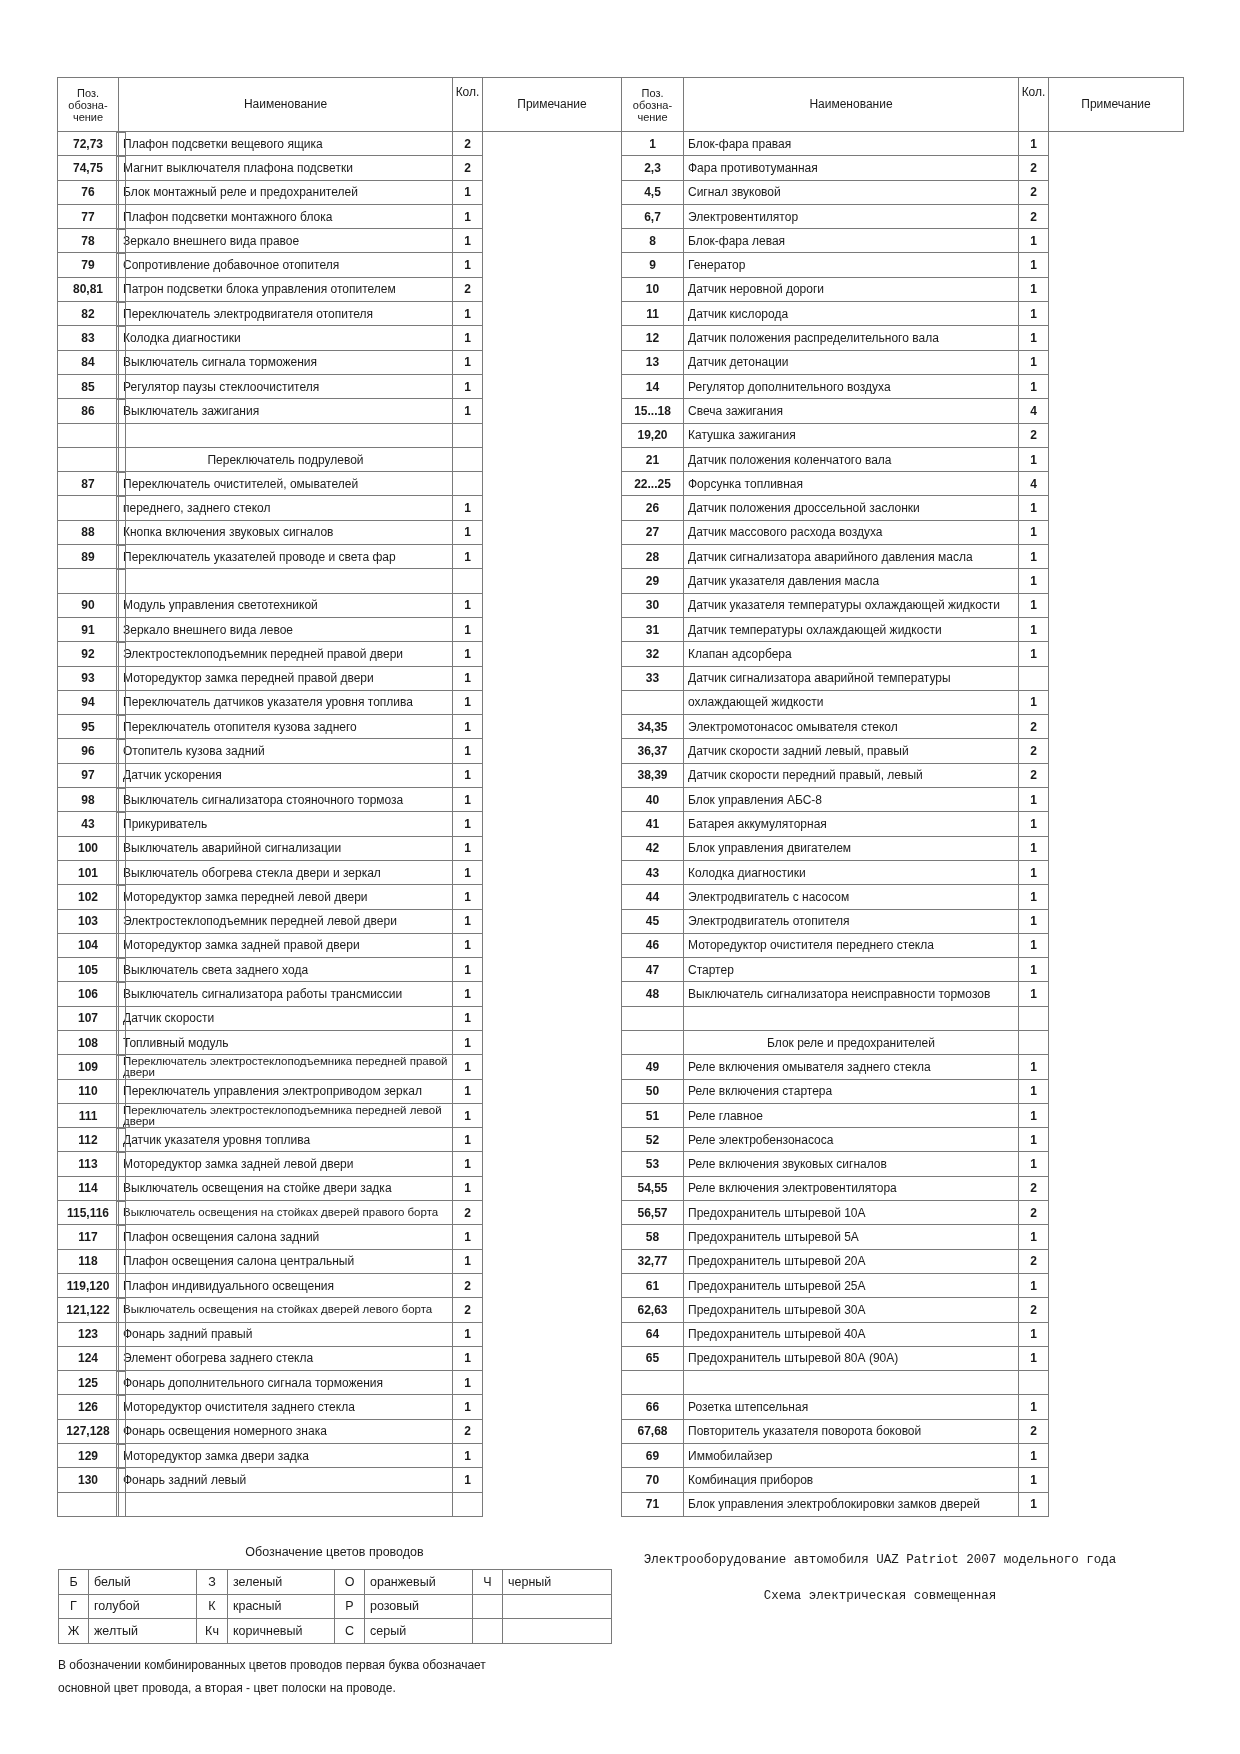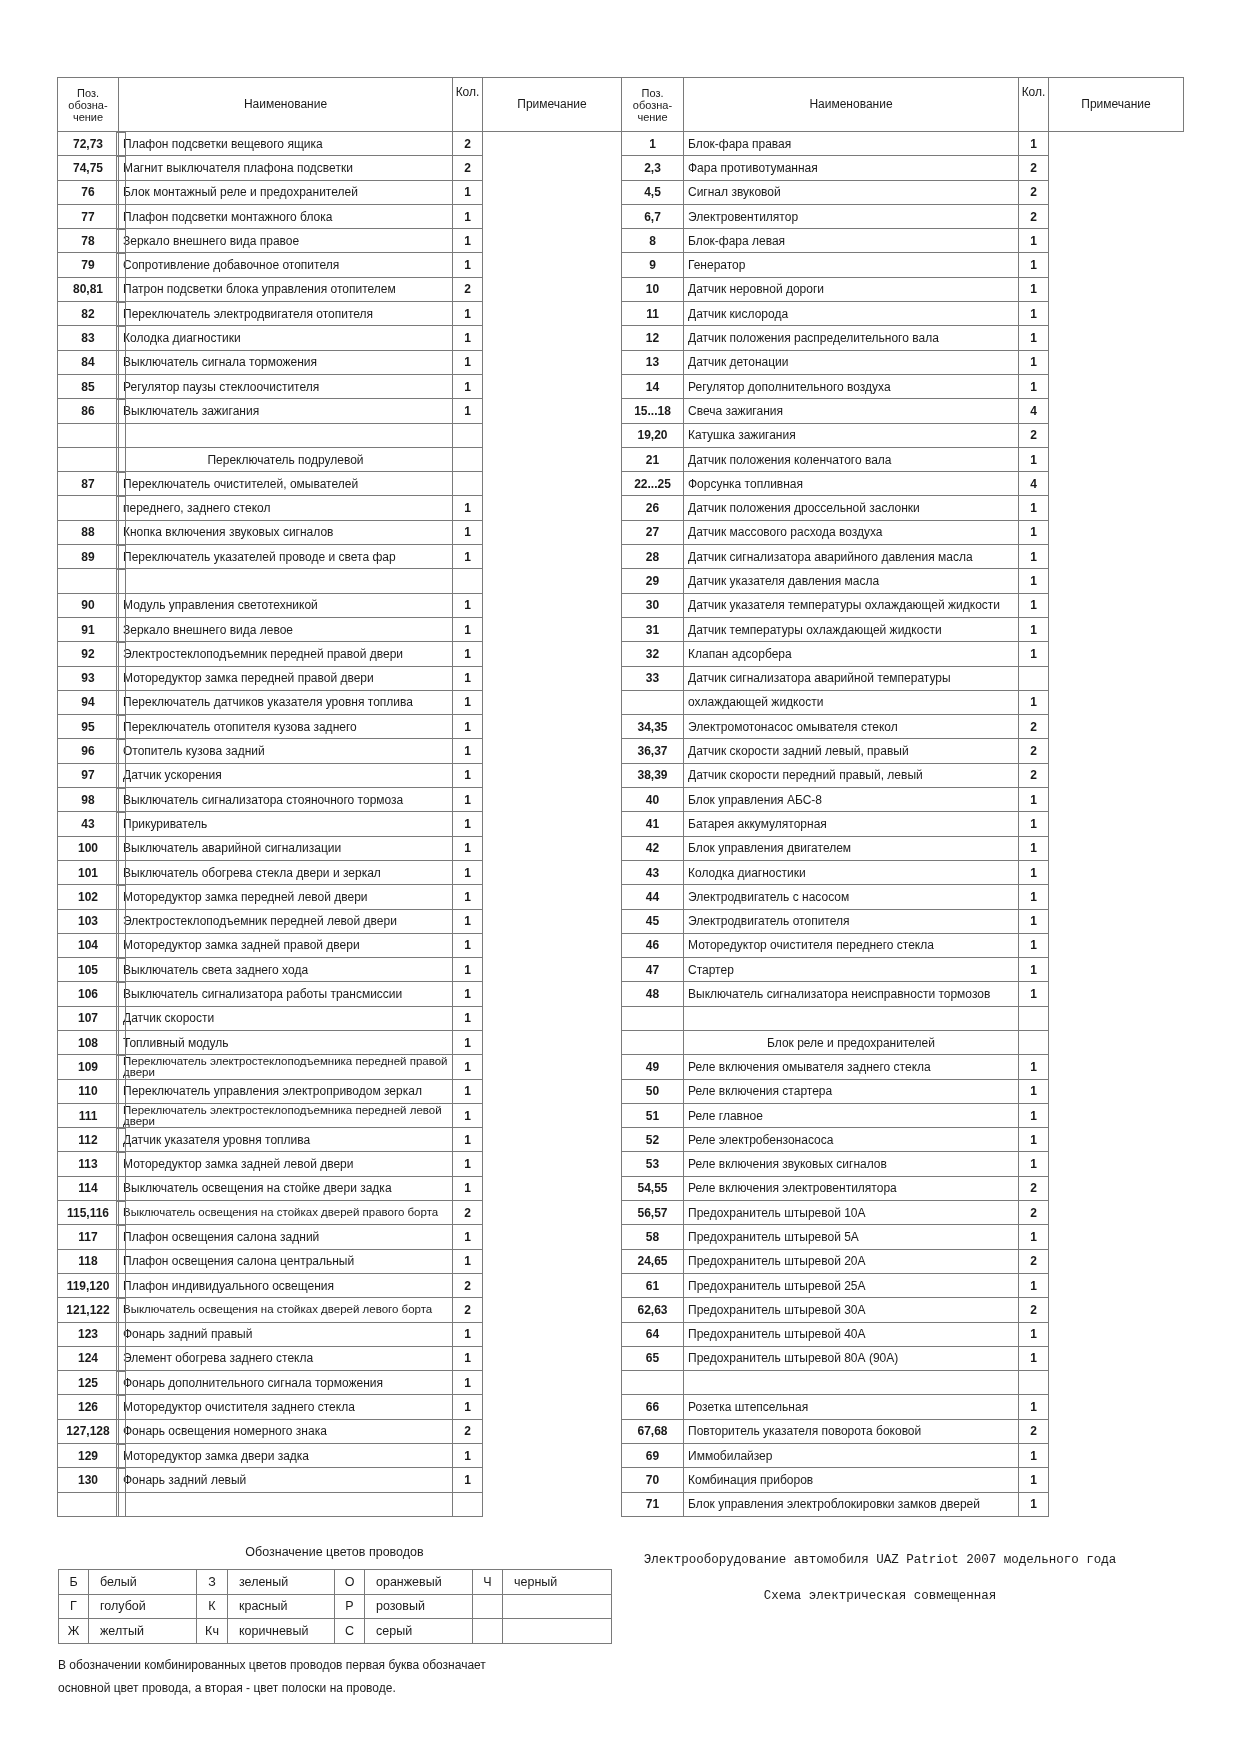--- a/index.html
+++ b/index.html
@@ -9,21 +9,21 @@
   .spec td, .spec th { border:1px solid #7a7a7a; padding:0 4px; height:23.3px; line-height:12px; overflow:hidden; white-space:nowrap; }
   .spec th { font-weight:normal; height:45px; font-size:12px; line-height:13px; }
   .spec td.pos { text-align:center; font-weight:bold; }
   .spec td.qty { text-align:center; font-weight:bold; }
   .spec td.name { text-align:left; }
   .spec td.name.wrap { white-space:normal; line-height:11px; font-size:11.5px; }
   .spec td.name.center { text-align:center;margin-top:39px; }
   .spec th.posh { font-size:11px; line-height:12px; }
   .legend-title { position:absolute; left:58px; width:553px; top:1545px; text-align:center; font-size:12.5px; }
   .legend { position:absolute; left:58px; top:1569px; width:553px; border-collapse:collapse; table-layout:fixed; font-size:12.5px; }
-  .legend td { border:1px solid #7a7a7a; height:23.5px; padding:0 11px; }
+  .legend td { border:1px solid #7a7a7a; height:23.5px; padding:0 5px; }
   .legend td.code { text-align:center; padding:0; }
   .note { position:absolute; left:58px; font-size:12px; }
   .doc-title { position:absolute; left:600px; width:560px; text-align:center; font-size:12.5px;font-family:Liberation Mono, monospace; }
 </style>
 </head>
 <body>
 
 <table class="spec">
   <colgroup>
     <col style="width:61px">
@@ -514,21 +514,21 @@
         <td class="pos">58</td>
         <td class="name">Предохранитель штыревой 5А</td>
         <td class="qty">1</td>
         <td class="note"></td>
       </tr>
       <tr>
         <td class="pos">118</td>
         <td class="name">Плафон освещения салона центральный</td>
         <td class="qty">1</td>
         <td class="note"></td>
-        <td class="pos">24,65</td>
+        <td class="pos">32,77</td>
         <td class="name">Предохранитель штыревой 20А</td>
         <td class="qty">2</td>
         <td class="note"></td>
       </tr>
       <tr>
         <td class="pos">119,120</td>
         <td class="name">Плафон индивидуального освещения</td>
         <td class="qty">2</td>
         <td class="note"></td>
         <td class="pos">61</td>

